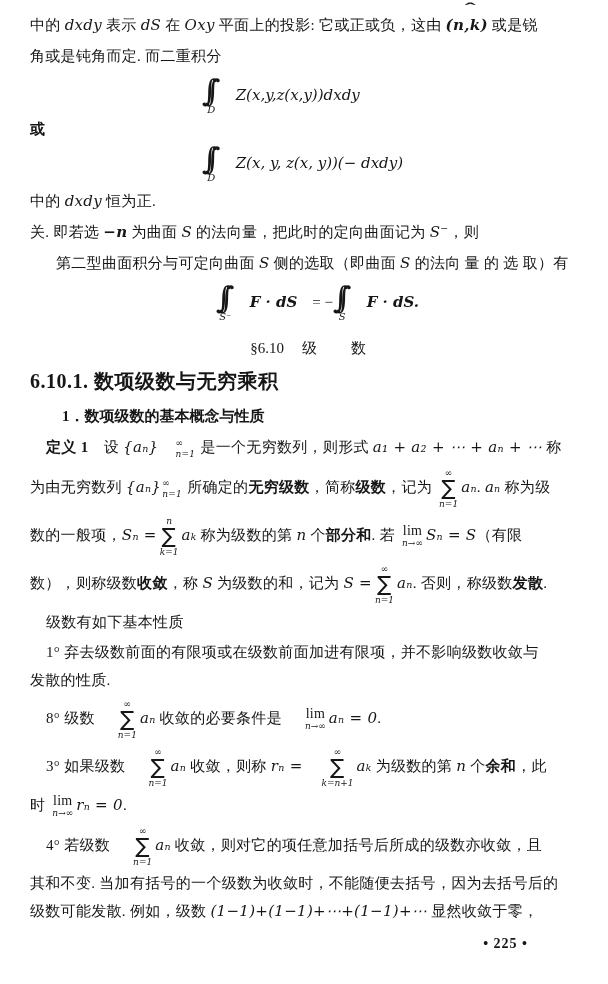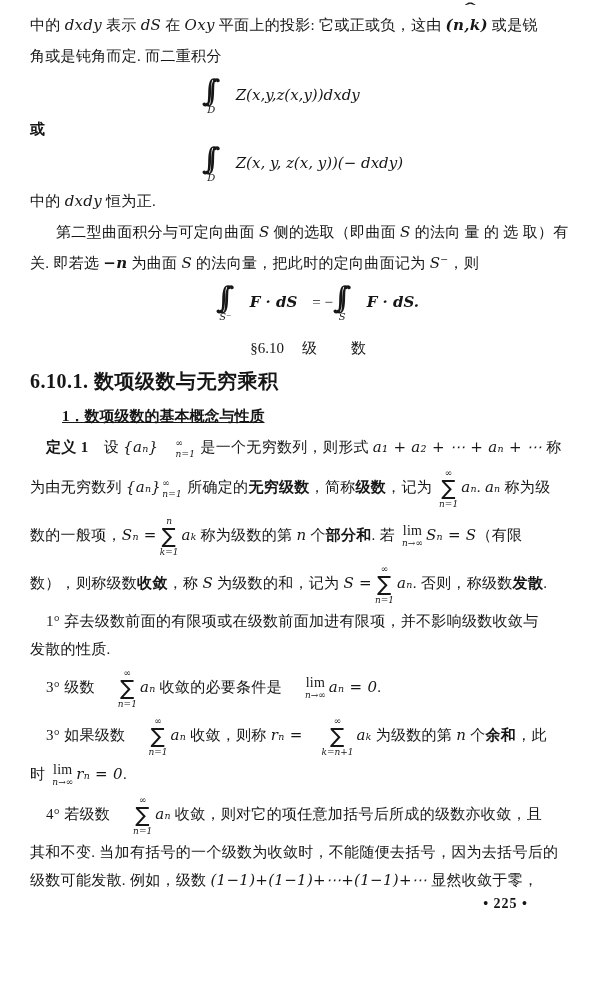--- a/index.html
+++ b/index.html
@@ -38,26 +38,26 @@
       font-style:normal;transform:scaleX(2.2);line-height:1;}
   
   .ss{display:inline-flex;flex-direction:column;font-size:9px;line-height:1.15;
       vertical-align:middle;font-style:italic;font-family:"DejaVu Serif",serif;
       margin-left:1px;margin-right:1px;text-align:left;}
   
   .h-section{text-align:center;font-size:15px;font-weight:normal;margin:14px 0 8px 0;}
   .h-section .gap1{display:inline-block;width:18px;}
   .h-section .gap2{display:inline-block;width:34px;}
   .h-sub{font-size:20px;font-weight:bold;margin:8px 0 8px 0;letter-spacing:0.5px;line-height:30px;}
-  .h-item{font-size:15px;font-weight:bold;margin:6px 0 4px 0;padding-left:32px;line-height:24px;text-decoration:underline;}
+  .h-item{font-size:15px;font-weight:bold;margin:6px 0 4px 0;padding-left:32px;line-height:24px;}
   .ind1{text-indent:16px;}
   .ind2{text-indent:26px;}
   .tall{line-height:48px;}
   .mid{line-height:28px;}
-  .pagenum{text-align:right;padding-right:58px;margin-top:2px;font-size:14px;
+  .pagenum{text-align:right;padding-right:58px;margin-top:11px;font-size:14px;
       letter-spacing:1px;font-weight:bold;}
 </style>
 </head>
 <body>
 
 <div class="page">
 
   <p class="ln">
     <span>中的 </span><span class="it">dxdy</span><span> 表示 </span><span class="it">dS</span><span> 在 </span><span class="it">Oxy</span><span> 平面上的投影: 它或正或负，这由 </span><span class="nk"><span class="nk-hat">ˆ</span><span class="bi">(n,k)</span></span><span> 或是锐</span>
   </p>
@@ -78,25 +78,25 @@
       <span class="iint-glyph">∫∫</span>
       <span class="iint-sub">D</span>
     </span>
     <span class="fbody it">Z(x, y, z(x, y))(− dxdy)</span>
   </div>
 
   <p class="ln">
     <span>中的 </span><span class="it">dxdy</span><span> 恒为正.</span>
   </p>
 
+  <p class="ln">
+    <span>关. 即若选 </span><span class="bi">−n</span><span> 为曲面 </span><span class="it">S</span><span> 的法向量，把此时的定向曲面记为 </span><span class="it">S⁻</span><span>，则</span>
+  </p>
   <p class="ln ind2">
     <span>第二型曲面积分与可定向曲面 </span><span class="it">S</span><span> 侧的选取（即曲面 </span><span class="it">S</span><span> 的法向 量 的 选 取）有</span>
-  </p>
-  <p class="ln">
-    <span>关. 即若选 </span><span class="bi">−n</span><span> 为曲面 </span><span class="it">S</span><span> 的法向量，把此时的定向曲面记为 </span><span class="it">S⁻</span><span>，则</span>
   </p>
 
   <div class="disp disp3">
     <span class="iintwrap">
       <span class="iint-glyph">∫∫</span>
       <span class="iint-sub">S⁻</span>
     </span>
     <span class="fbody bi">F · dS</span>
     <span class="fbody"> = − </span>
     <span class="iintwrap">
@@ -141,26 +141,27 @@
       </span><span class="it">Sₙ = S</span><span>（有限</span>
   </p>
   <p class="ln tall">
     <span>数），则称级数</span><span class="bd">收敛</span><span>，称 </span><span class="it">S</span><span> 为级数的和，记为 </span><span class="it">S =</span><span class="stack sum">
         <span class="sm">∞</span>
         <span class="op">∑</span>
         <span class="sm">n=1</span>
       </span><span class="it">aₙ</span><span>. 否则，称级数</span><span class="bd">发散</span><span>.</span>
   </p>
 
+  <p class="ln ind1">级数有如下基本性质</p>
 
   <p class="ln mid ind1">1° 弃去级数前面的有限项或在级数前面加进有限项，并不影响级数收敛与</p>
   <p class="ln mid">发散的性质.</p>
 
   <p class="ln tall ind1">
-    <span>3° 级数 </span><span class="stack sum">
+    <span>8° 级数 </span><span class="stack sum">
         <span class="sm">∞</span>
         <span class="op">∑</span>
         <span class="sm">n=1</span>
       </span><span class="it">aₙ</span><span> 收敛的必要条件是 </span><span class="stack">
         <span class="limword">lim</span>
         <span class="sm">n→∞</span>
       </span><span class="it">aₙ = 0</span><span>.</span>
   </p>
 
   <p class="ln tall ind1">

